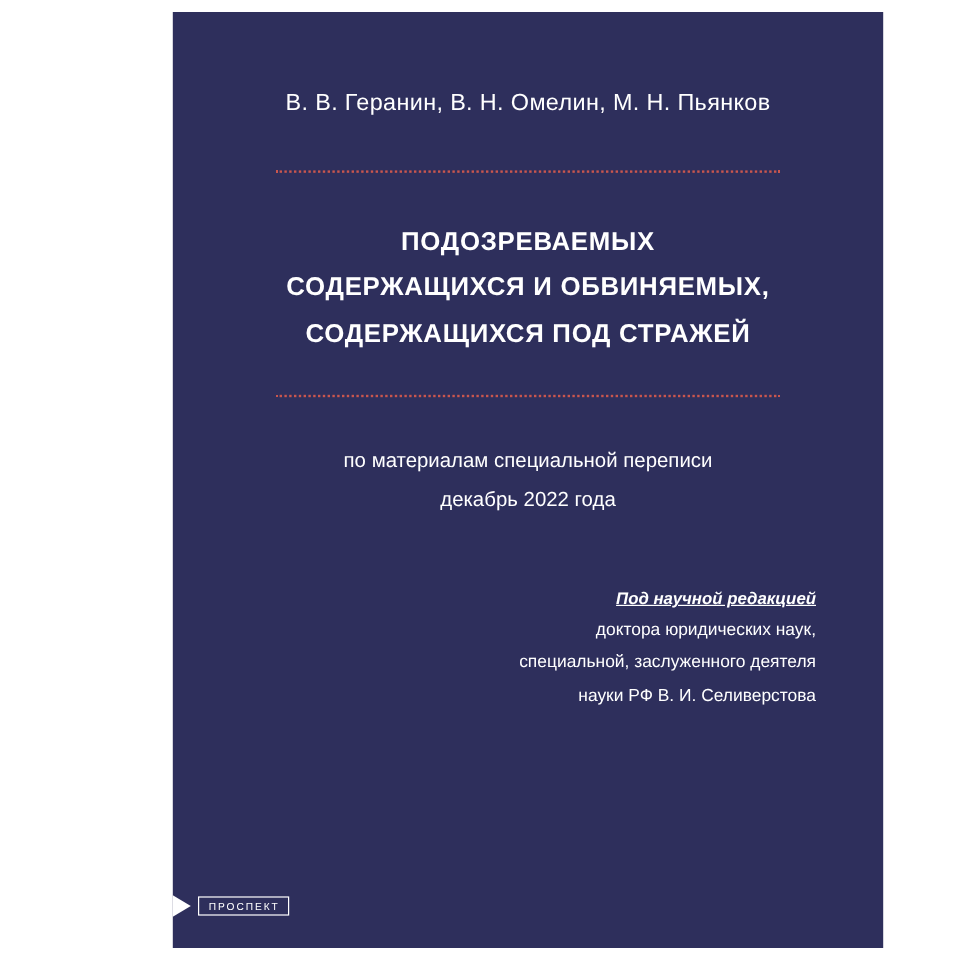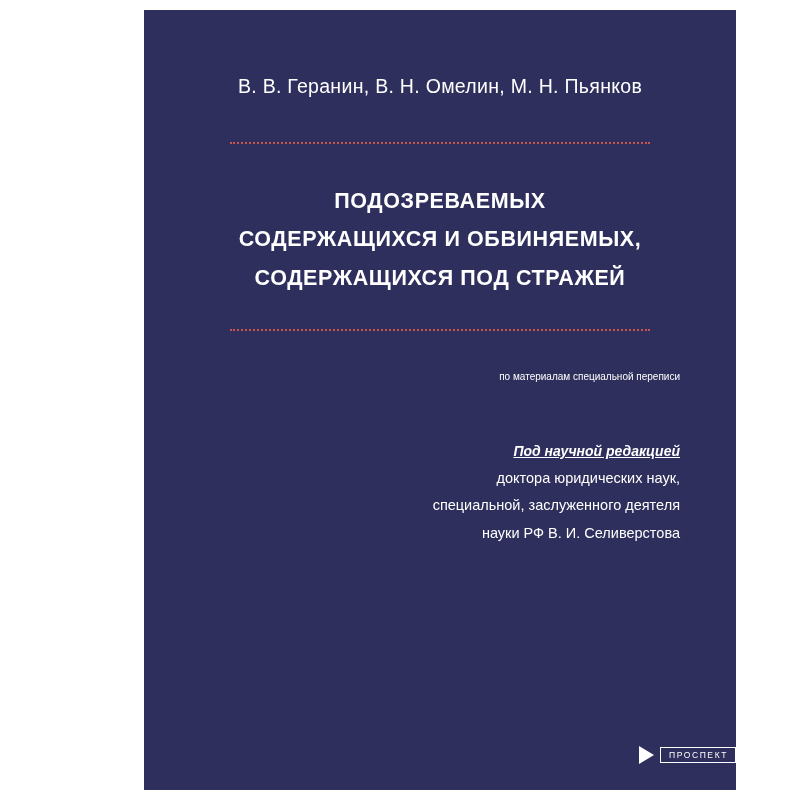--- a/index.html
+++ b/index.html
@@ -57,22 +57,22 @@
     font-size: 21.5px;
     font-weight: bold;
     line-height: 1.78;
     letter-spacing: 0.6px;
   }
   .title div { white-space: nowrap; }
 
   .subtitle {
     margin-top: 36px;
     width: 480px;
-    text-align: right;
-    font-size: 10px;
+    text-align: center;
+    font-size: 17px;
     line-height: 1.95;
     font-weight: 400;
   }
 
   .editor-block {
     margin-top: 52px;
     width: 480px;
     text-align: right;
     font-size: 14.5px;
     line-height: 1.9;
@@ -86,21 +86,21 @@
   .editor-block .ed-name {
     font-weight: normal;
   }
 
   .publisher {
     position: absolute;
     bottom: 26px;
     left: 0;
     right: 0;
     display: flex;
-    justify-content: flex-end;
+    justify-content: flex-start;
     align-items: center;
   }
   .pub-logo {
     display: flex;
     align-items: center;
     gap: 6px;
   }
   .pub-triangle {
     width: 0;
     height: 0;
@@ -130,20 +130,21 @@
     <div class="title">
       <div>ПОДОЗРЕВАЕМЫХ</div>
       <div>СОДЕРЖАЩИХСЯ И ОБВИНЯЕМЫХ,</div>
       <div>СОДЕРЖАЩИХСЯ ПОД СТРАЖЕЙ</div>
     </div>
 
     <div class="rule bottom"></div>
 
     <div class="subtitle">
       <div>по материалам специальной переписи</div>
+      <div>декабрь 2022 года</div>
     </div>
 
     <div class="editor-block">
       <div class="ed-label">Под научной редакцией</div>
       <div>доктора юридических наук,</div>
       <div>специальной, заслуженного деятеля</div>
       <div><span>науки РФ </span><span class="ed-name">В. И. Селиверстова</span></div>
     </div>
 
     <div class="publisher">

